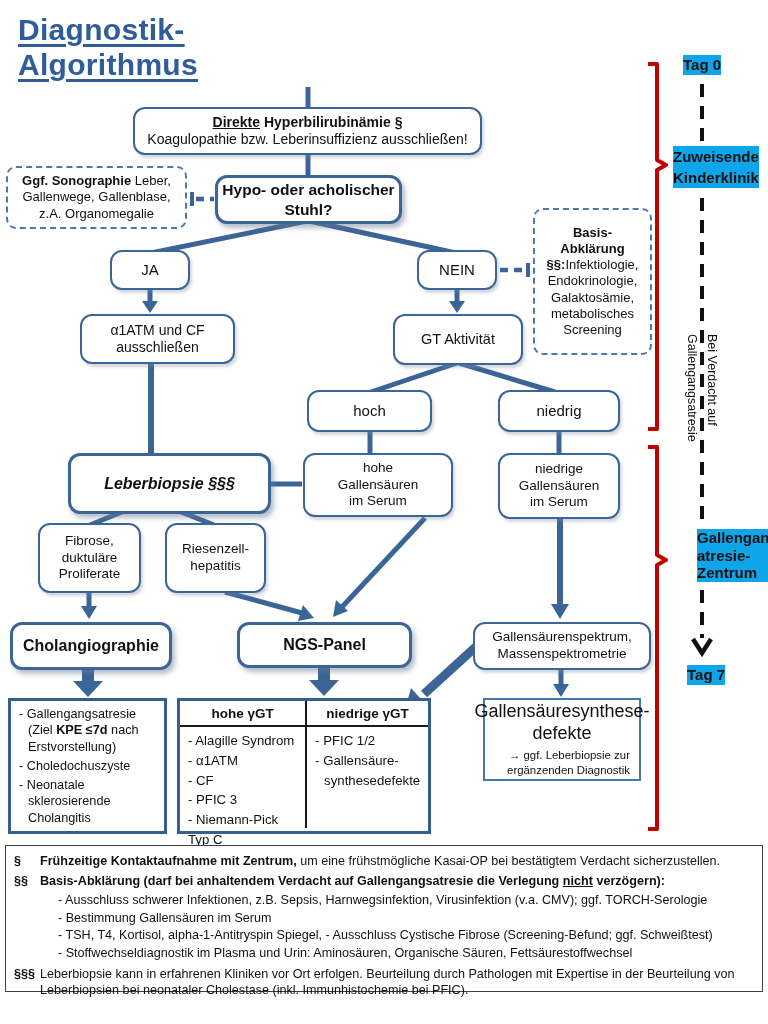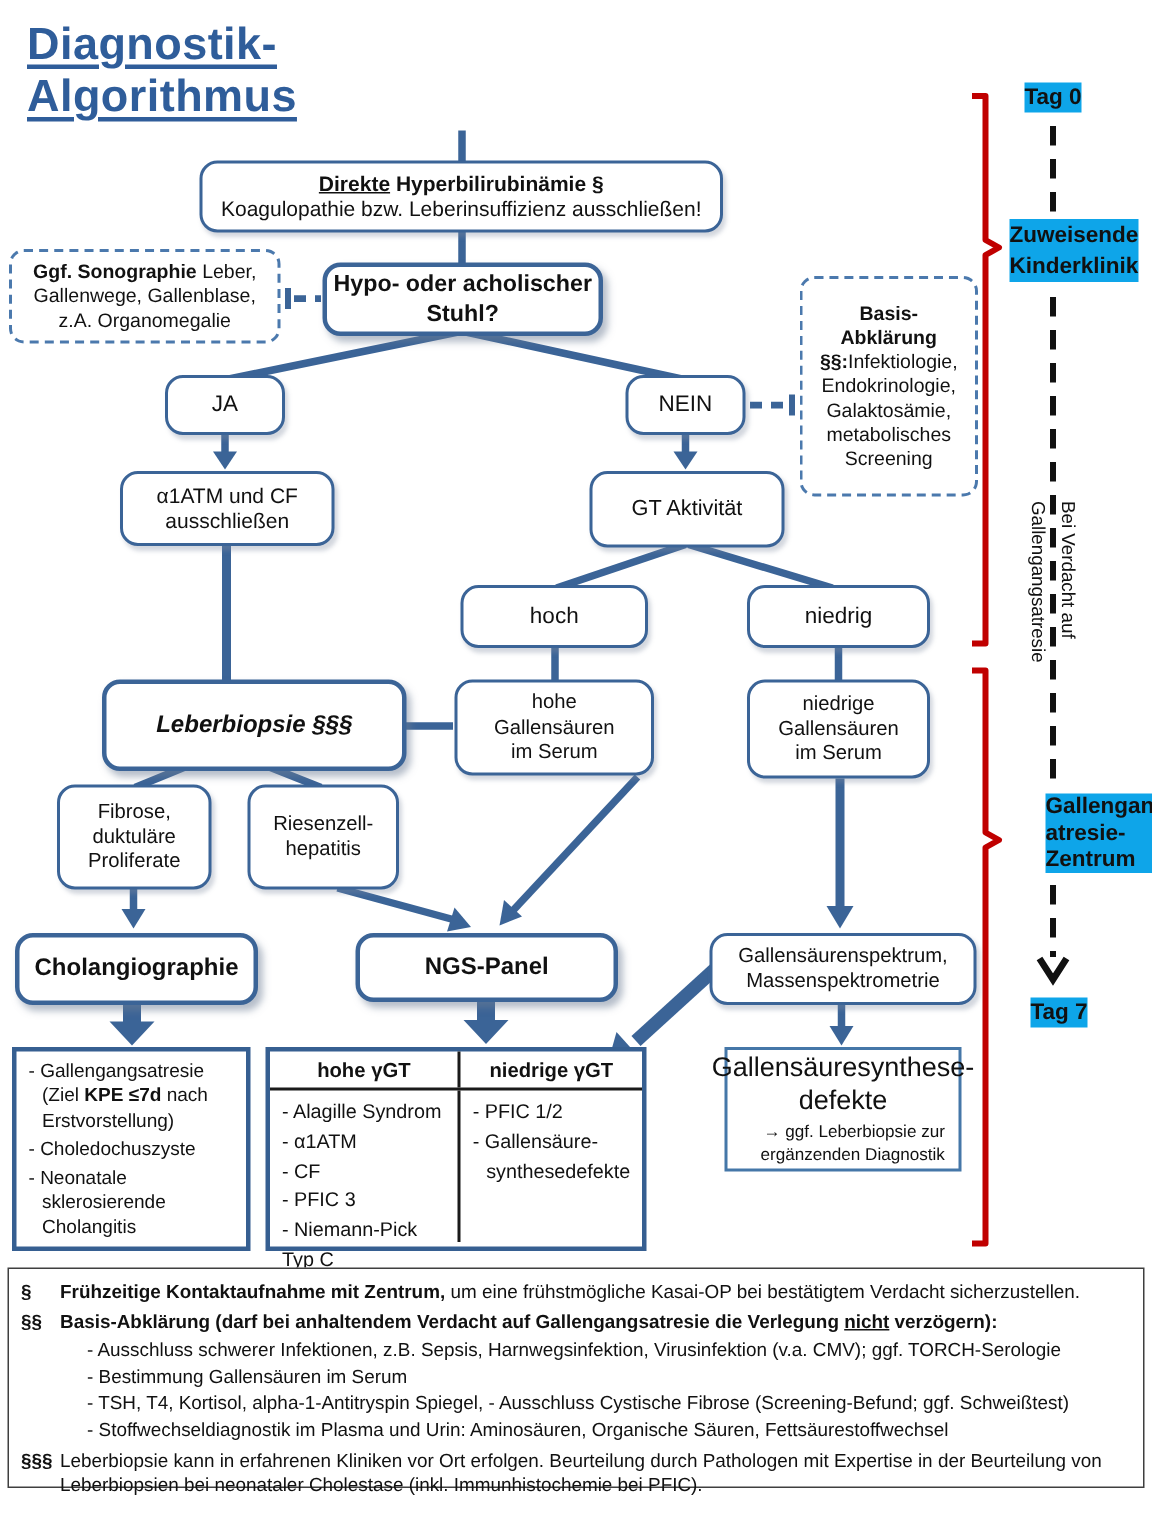--- a/index.html
+++ b/index.html
@@ -134,40 +134,40 @@
   <div class="box" style="left:133px;top:107px;width:349px;height:48px;">
     <div>
       <span class="bold underlined">Direkte</span><span class="bold"> Hyperbilirubinämie §</span>
     </div>
     <div>Koagulopathie bzw. Leberinsuffizienz ausschließen!</div>
   </div>
 
   <div class="box bold-box pre" style="left:215px;top:175px;width:187px;height:49px;font-size:15.5px;">Hypo- oder acholischer
 Stuhl?</div>
 
-  <div class="box dashed-box pre" style="left:533px;top:184px;width:119px;height:147px;">
+  <div class="box dashed-box pre" style="left:533px;top:208px;width:119px;height:147px;">
     <div class="pre"><span class="bold">Basis-
 Abklärung §§:</span><span>Infektiologie,
 Endokrinologie,
 Galaktosämie,
 metabolisches
 Screening</span></div>
   </div>
 
   <div class="box" style="left:110px;top:250px;width:80px;height:40px;font-size:15px;">JA</div>
   <div class="box" style="left:417px;top:250px;width:80px;height:40px;font-size:15px;">NEIN</div>
 
-  <div class="box pre" style="left:80px;top:314px;width:143px;height:50px;">α1ATM und CF
+  <div class="box pre" style="left:80px;top:314px;width:155px;height:50px;">α1ATM und CF
 ausschließen</div>
   <div class="box" style="left:393px;top:314px;width:130px;height:51px;font-size:14.5px;">GT Aktivität</div>
 
   <div class="box" style="left:307px;top:390px;width:125px;height:42px;font-size:15px;">hoch</div>
   <div class="box" style="left:498px;top:390px;width:122px;height:42px;font-size:15px;">niedrig</div>
 
-  <div class="box pre" style="left:303px;top:453px;width:133px;height:64px;font-size:13.5px;">hohe
+  <div class="box pre" style="left:303px;top:453px;width:150px;height:64px;font-size:13.5px;">hohe
 Gallensäuren
 im Serum</div>
   <div class="box pre" style="left:498px;top:453px;width:122px;height:66px;font-size:13.5px;">niedrige
 Gallensäuren
 im Serum</div>
 
   <div class="box bold-box" style="left:68px;top:453px;width:203px;height:61px;font-style:italic;">Leberbiopsie §§§</div>
 
   <div class="box pre" style="left:38px;top:523px;width:103px;height:70px;font-size:13.5px;">Fibrose,
 duktuläre

